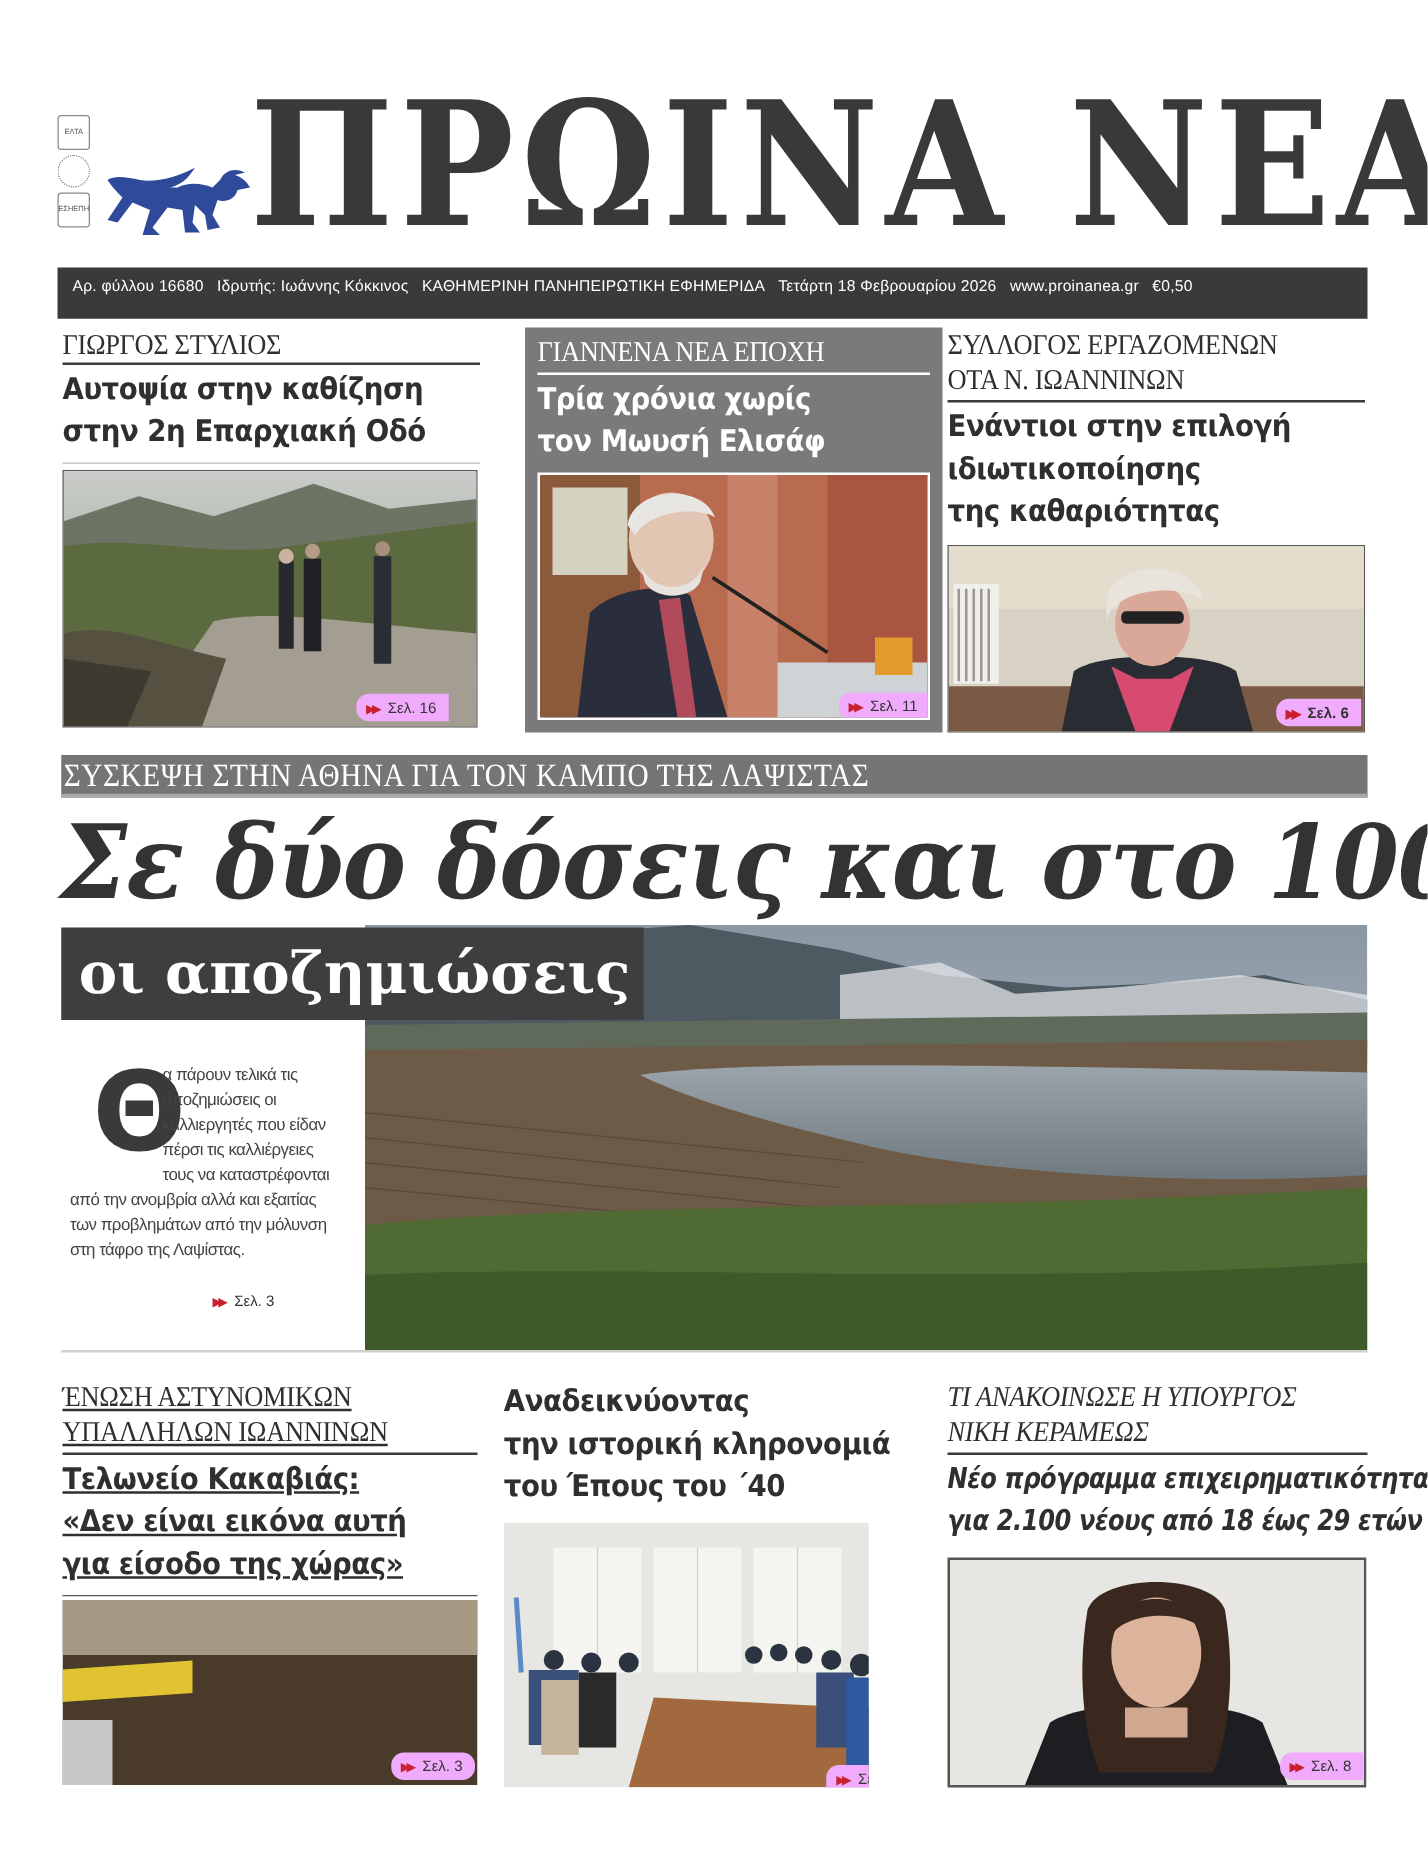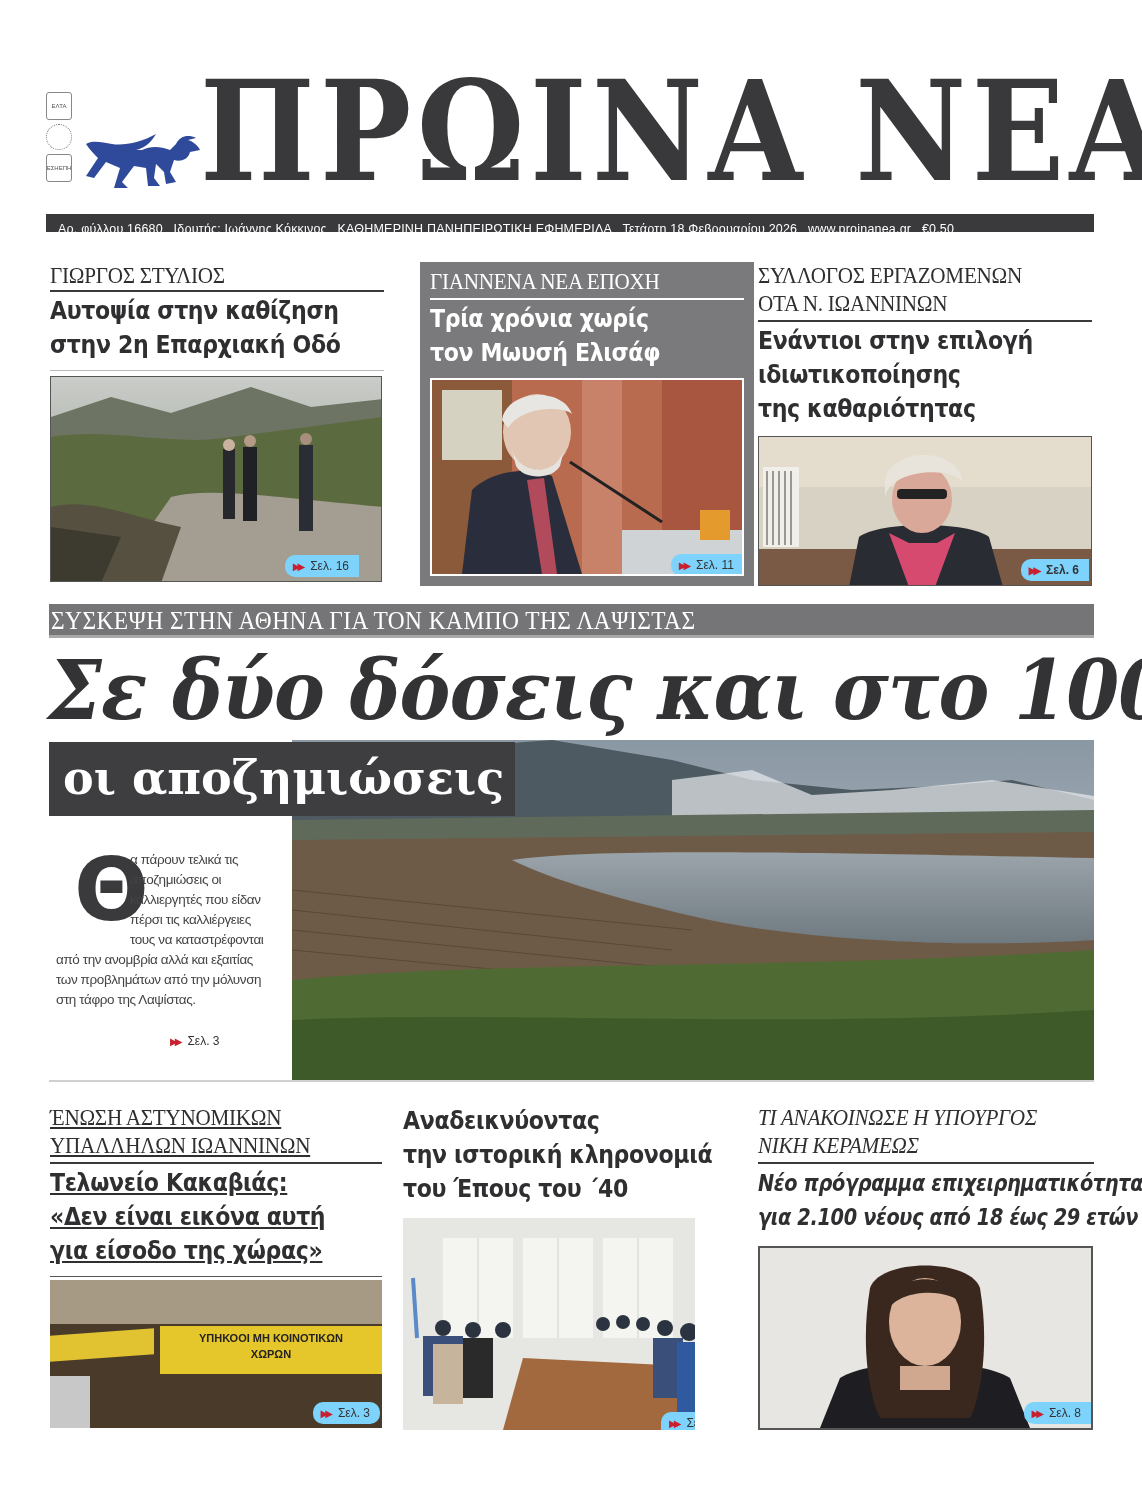--- a/index.html
+++ b/index.html
@@ -15,21 +15,21 @@
     .logo-bull { left: 84px; top: 120px; width: 118px; height: 70px; }
     .masthead-title {
       left: 200px; top: 62px; width: 895px; height: 140px;
       font-family: "DejaVu Serif", serif; font-weight: bold;
       font-size: 138px; line-height: 140px; color: #39393b;
       letter-spacing: 6px; white-space: nowrap;
       transform: scaleX(0.88); transform-origin: left top;
     }
 
     .info-bar {
-      left: 46px; top: 214px; width: 1048px; height: 18px;
+      left: 46px; top: 214px; width: 1048px; height: 41px;
       background: #3a3a3c; color: #ffffff;
       font-size: 12.5px; line-height: 30px; padding-left: 12px;
       white-space: nowrap; letter-spacing: 0.2px;
     }
     .info-bar span { margin-right: 7px; }
 
     
     .kicker {
       font-family: "Liberation Serif", serif; font-size: 23px; color: #2f2f31;
       line-height: 28px; letter-spacing: -0.3px;
@@ -37,21 +37,21 @@
     }
     .rule { height: 2px; background: #3a3a3c; }
     .headline {
       font-family: "DejaVu Sans", sans-serif; font-weight: bold; font-size: 24px;
       line-height: 34px; color: #2f2f31; letter-spacing: -0.4px;
       transform: scaleX(0.92); transform-origin: left top; white-space: nowrap;
     }
 
     .photo { overflow: hidden; border: 1px solid #555; }
     .page-tag {
-      position: absolute; background: #7dd3fc; border-radius: 10px 0 0 10px;
+      position: absolute; background: #f0abfc; border-radius: 10px 0 0 10px;
       height: 22px; padding: 0 10px 0 8px; font-size: 12px; line-height: 22px; color: #333;
       white-space: nowrap;
     }
     .page-tag .arr { color: #c8202f; font-size: 10px; letter-spacing: -3px; margin-right: 8px; }
 
     
     .grey-box { left: 420px; top: 262px; width: 334px; height: 324px; background: #7a7a7c; }
     .grey-box .kicker { color: #ffffff; }
     .grey-box .headline { color: #ffffff; }
 
@@ -255,24 +255,20 @@
   <div class="rule" style="margin-top:2px;"></div>
   <div class="headline" style="margin-top:2px;">Τελωνείο Κακαβιάς:</div>
   <div class="headline">«Δεν είναι εικόνα αυτή</div>
   <div class="headline">για είσοδο της χώρας»</div>
 </div>
 <div class="abs" style="left:50px; top:1276px; width:332px; height:1px; background:#555;"></div>
 <div class="abs photo" style="left:50px; top:1280px; width:332px; height:148px; border:none;">
   <div style="position:absolute; inset:0; background:#4a3a2a;"></div>
   <div style="position:absolute; left:0; top:0; width:332px; height:44px; background:#a79a85;"></div>
   <div style="position:absolute; left:0; top:52px; width:104px; height:26px; background:#e1c230; transform:skewY(-4deg);"></div>
-  <div style="position:absolute; left:110px; top:46px; width:222px; height:48px; background:#e6c72b; text-align:center; padding-top:4px;">
-    <div style="font-size:11px; font-weight:bold; color:#222; line-height:16px;">ΥΠΗΚΟΟΙ ΜΗ ΚΟΙΝΟΤΙΚΩΝ</div>
-    <div style="font-size:11px; font-weight:bold; color:#222; line-height:16px;">ΧΩΡΩΝ</div>
-  </div>
   <div style="position:absolute; left:0; top:96px; width:40px; height:52px; background:#c8c8c8;"></div>
   <div class="page-tag" style="right:2px; bottom:4px; border-radius:10px 10px 10px 10px;">
     <span class="arr">▶▶</span><span>Σελ. 3</span>
   </div>
 </div>
 
 <div class="abs" style="left:403px; top:1104px; width:336px;">
   <div class="headline">Αναδεικνύοντας</div>
   <div class="headline">την ιστορική κληρονομιά</div>
   <div class="headline">του Έπους του ΄40</div>

